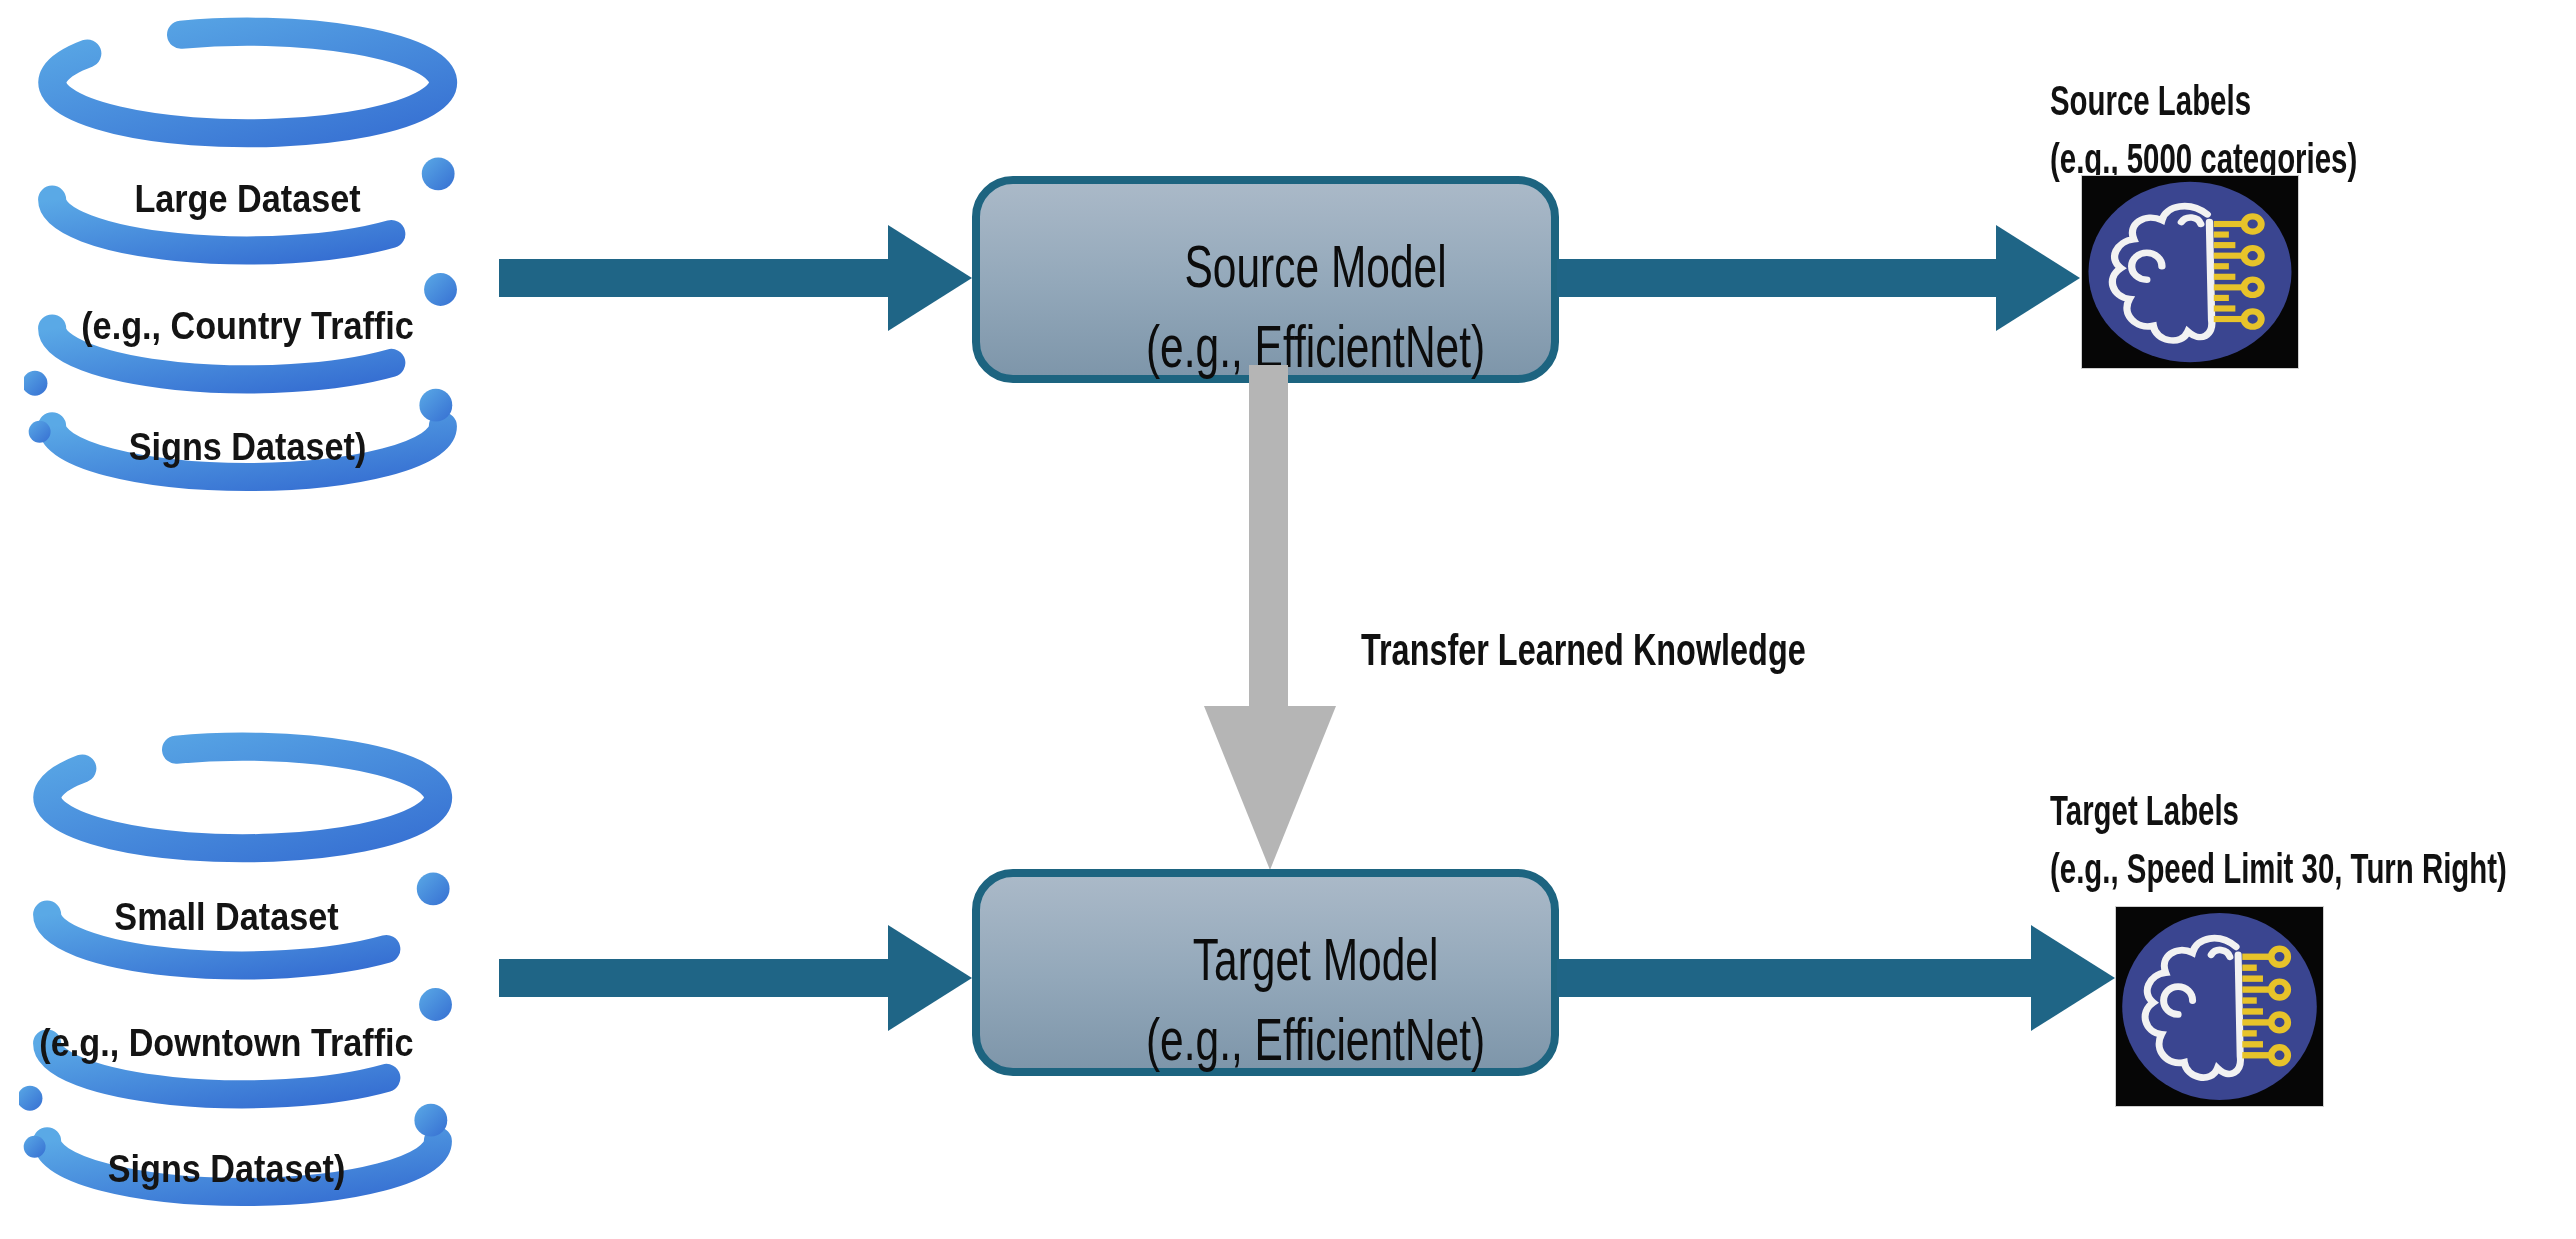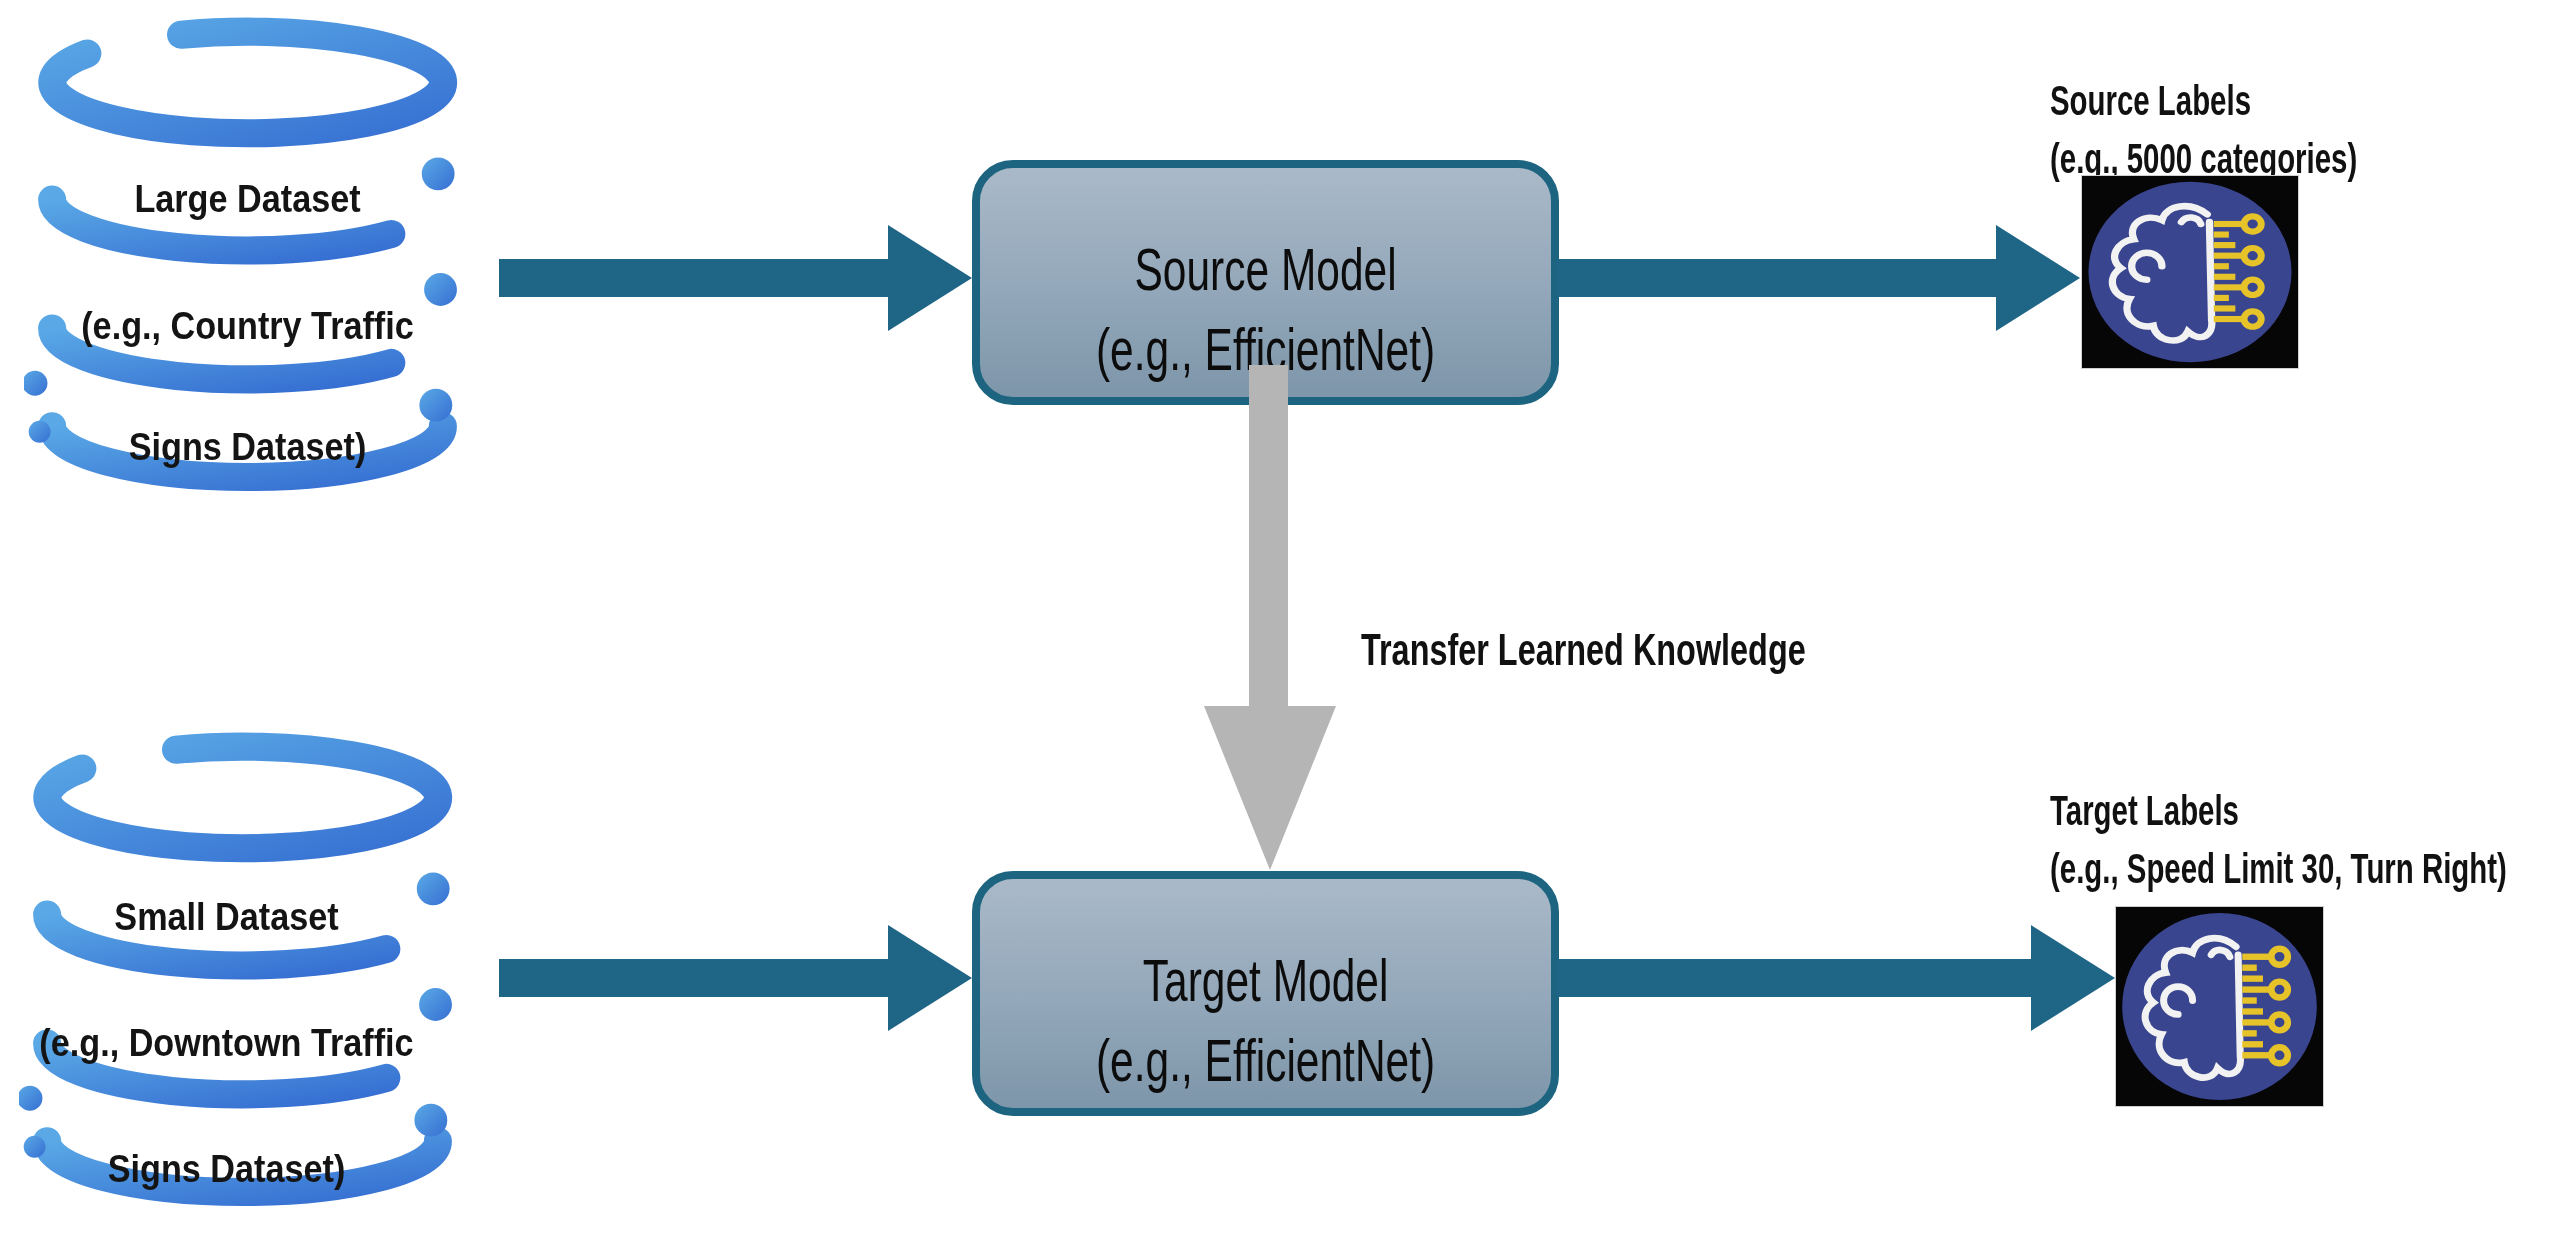--- a/index.html
+++ b/index.html
@@ -20,26 +20,26 @@
     line-height:44px;
     color:#141414;
     transform:scaleX(0.90);
     transform-origin:center;
     white-space:nowrap;
     width:447px;
   }
   
   .model-box{
     position:absolute;
-    width:587px;height:245px;
+    width:587px;height:207px;
     box-sizing:border-box;
     border:8.6px solid #1d6480;
     border-radius:41px;
     background:linear-gradient(180deg,#aab9c8 0%,#93a8ba 52%,#7e96aa 100%);
-    display:flex;flex-direction:column;align-items:center;justify-content:center;
+    display:flex;flex-direction:column;align-items:flex-end;justify-content:center;margin-top:16px;
   }
   .model-box .lines{
     transform:translateY(26.6px);
     text-align:center;
   }
   .model-line{
     font-size:59px;
     line-height:80px;
     font-weight:400;
     color:#0c0c0c;
@@ -204,21 +204,21 @@
   </div>
   <div class="db-text" style="left:3.1px;top:895px;">Small Dataset</div>
   <div class="db-text" style="left:3.1px;top:1021px;">(e.g., Downtown Traffic</div>
   <div class="db-text" style="left:3.1px;top:1147px;">Signs Dataset)</div>
 
   <div>
     <div class="h-arrow-shaft" style="left:499px;top:959px;width:389px;"></div>
     <div class="h-arrow-head" style="left:888px;top:925px;"></div>
   </div>
 
-  <div class="model-box" style="left:972px;top:871px;">
+  <div class="model-box" style="left:972px;top:853px;">
     <div class="lines">
       <div class="model-line">Target Model</div>
       <div class="model-line">(e.g., EfficientNet)</div>
     </div>
   </div>
 
   <div>
     <div class="h-arrow-shaft" style="left:1557px;top:959px;width:474px;"></div>
     <div class="h-arrow-head" style="left:2031px;top:925px;"></div>
   </div>

